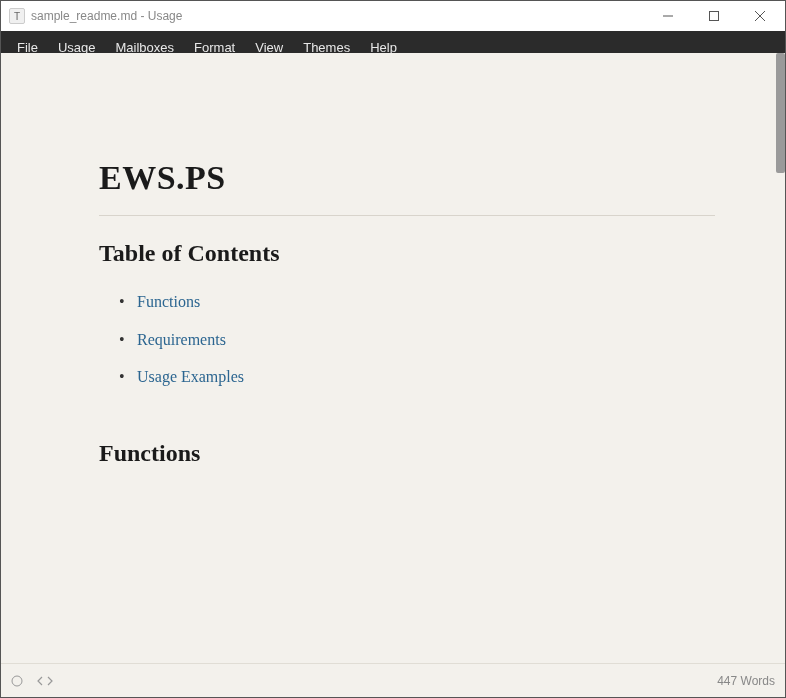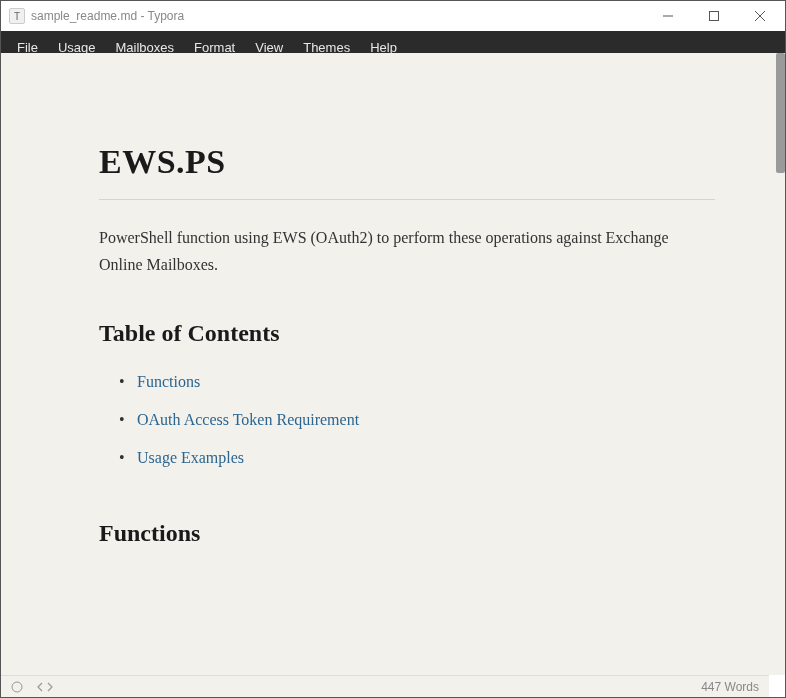--- a/index.html
+++ b/index.html
@@ -82,20 +82,21 @@
       right: 0;
       width: 9px;
       height: 120px;
       background: #9a9a9a;
       border-radius: 2px;
     }
     .editor {
       padding: 90px 70px 20px 98px;
       color: #333;
       font-family: Georgia, "Times New Roman", serif;
+      margin-top: 16px;
     }
     h1 {
       font-family: Georgia, "Times New Roman", serif;
       font-size: 34px;
       font-weight: 700;
       color: #1a1a1a;
       margin-bottom: 18px;
       letter-spacing: 0.5px;
     }
     hr.h1-rule {
@@ -135,22 +136,22 @@
       font-size: 16px;
     }
     ul.toc a {
       color: #2b6590;
       text-decoration: none;
     }
     .statusbar {
       position: absolute;
       bottom: 0;
       left: 0;
-      right: 16px;
-      height: 22px;
+      right: 0;
+      height: 34px;
       background: #f3f1ec;
       border-top: 1px solid #e0ddd5;
       display: flex;
       align-items: center;
       padding: 7px 10px;
       font-size: 12px;
       color: #888;
     }
     .status-left {
       display: flex;
@@ -161,21 +162,21 @@
       display: inline-flex;
       align-items: center;
     }
     .status-spacer { flex: 1; }
   </style>
 </head>
 <body>
 
 <div class="titlebar">
   <div class="app-icon">T</div>
-  <div class="title-text">sample_readme.md - Typora</div>
+  <div class="title-text">sample_readme.md - Usage</div>
   <div class="title-spacer"></div>
   <div class="winbtn">
     <svg width="10" height="10" viewBox="0 0 10 10">
         <line x1="0" y1="5" x2="10" y2="5" stroke="#555" stroke-width="1"></line>
       </svg>
   </div>
   <div class="winbtn">
     <svg width="10" height="10" viewBox="0 0 10 10">
         <rect x="0.5" y="0.5" width="9" height="9" fill="none" stroke="#555" stroke-width="1"></rect>
       </svg>
@@ -195,26 +196,25 @@
   <div class="menu-item">Format</div>
   <div class="menu-item">View</div>
   <div class="menu-item">Themes</div>
   <div class="menu-item">Help</div>
 </div>
 
 <div class="content-wrap">
   <div class="editor">
     <h1>EWS.PS</h1>
     <hr class="h1-rule">
-    <p class="intro">PowerShell function using EWS (OAuth2) to perform these operations against Exchange Online Mailboxes.</p>
 
     <h2>Table of Contents</h2>
     <ul class="toc">
       <li><a>Functions</a></li>
-      <li><a>OAuth Access Token Requirement</a></li>
+      <li><a>Requirements</a></li>
       <li><a>Usage Examples</a></li>
     </ul>
 
     <h2>Functions</h2>
 
   </div>
 
   <div class="scrollbar-track">
     <div class="scrollbar-thumb"></div>
   </div>

